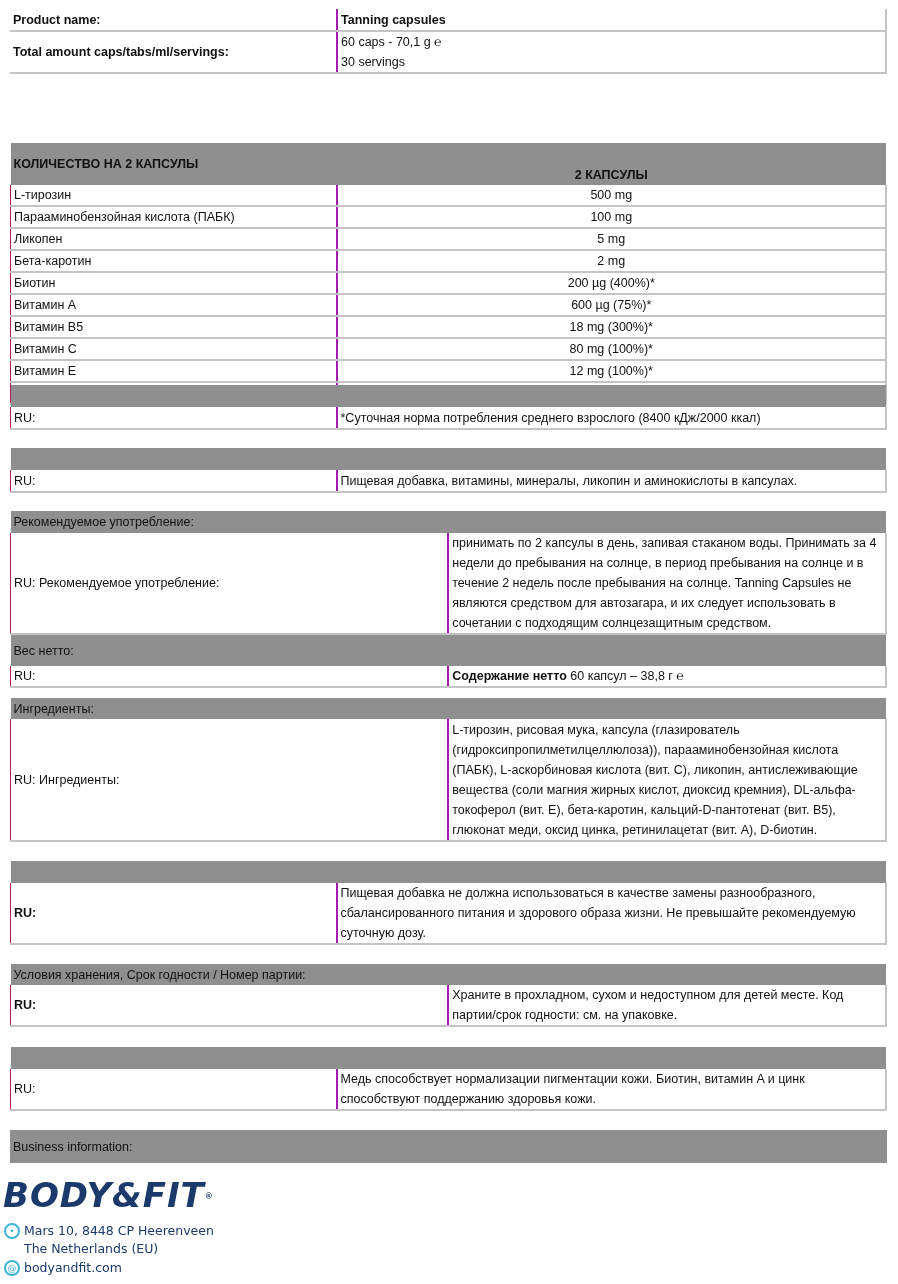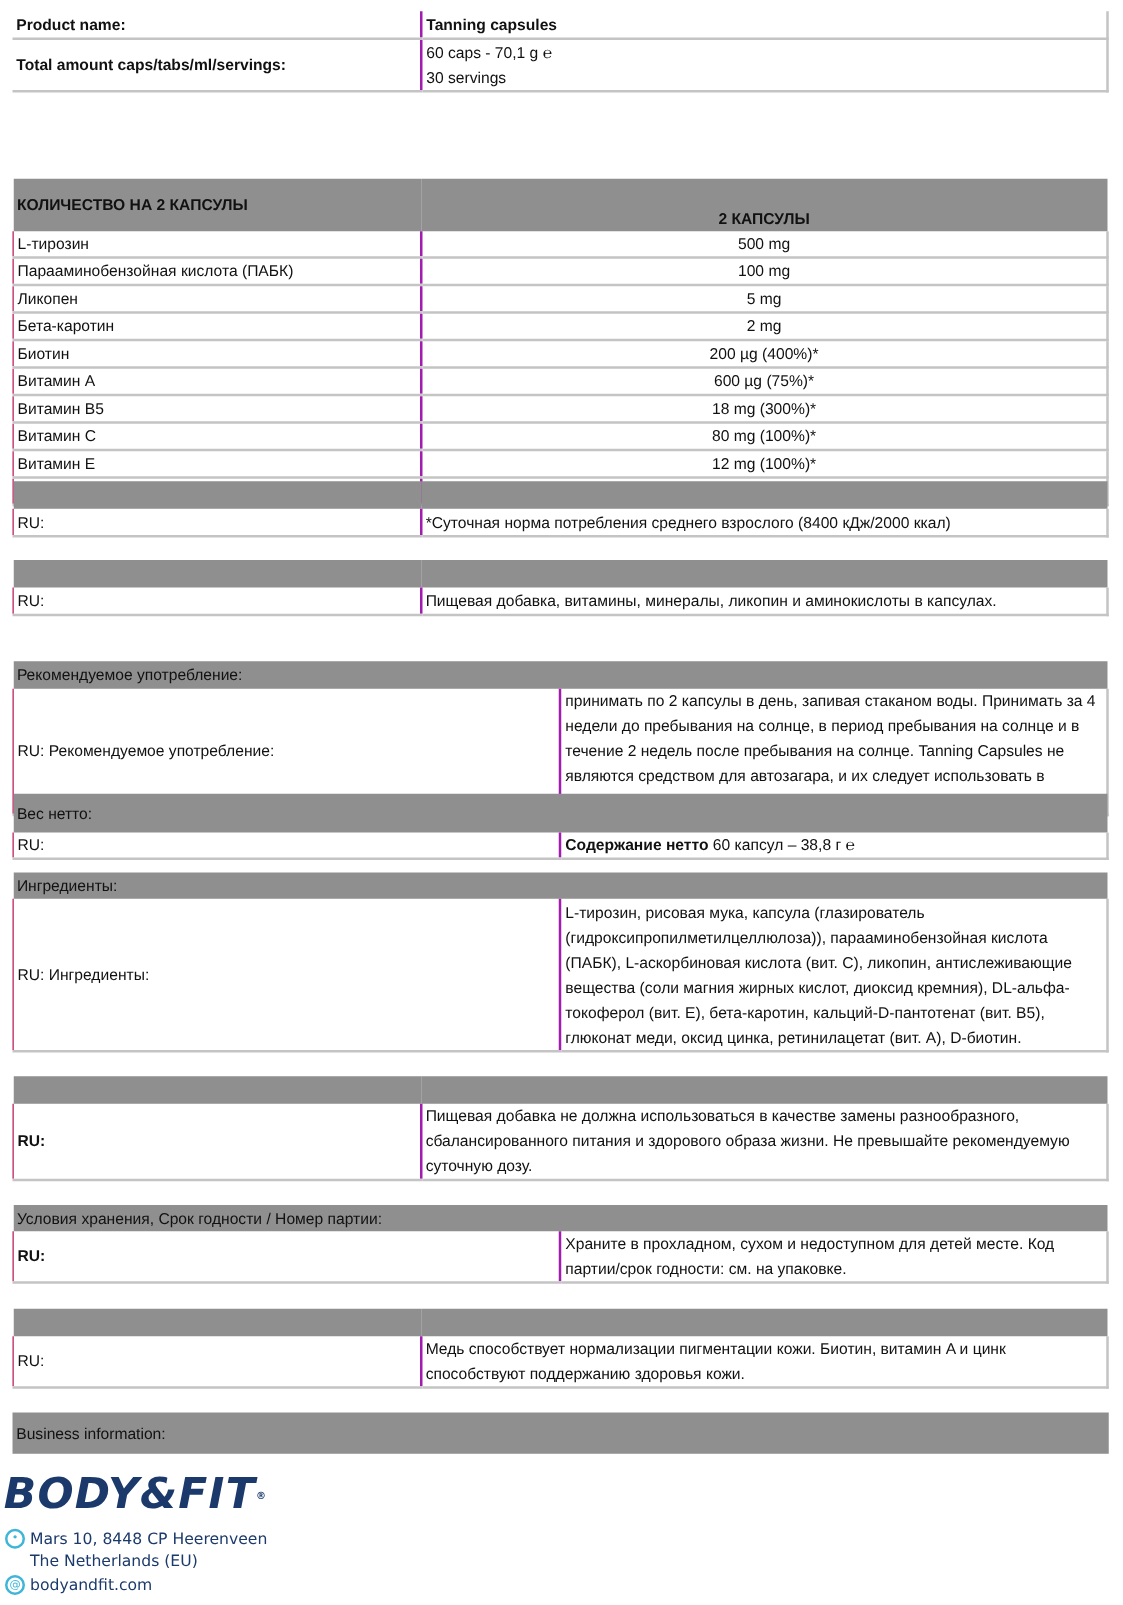--- a/index.html
+++ b/index.html
@@ -128,21 +128,21 @@
         <td class="c1"></td>
         <td></td>
       </tr>
   <tr style="height:22px;">
     <td class="c1">RU:</td>
     <td class="c2">Пищевая добавка, витамины, минералы, ликопин и аминокислоты в капсулах.</td>
   </tr>
 </tbody>
   </table>
 
-<table class="tbl" style="top:511px;margin-top:18px;">
+<table class="tbl" style="top:511px;">
   <tbody>
       <tr class="hdr" style="height:22px;">
         <td class="c1" colspan="2">Рекомендуемое употребление:</td>
       </tr>
   <tr style="height:82px;">
     <td class="c1">RU:  Рекомендуемое употребление:</td>
     <td class="c2 ml">принимать по 2 капсулы в день, запивая стаканом воды. Принимать за 4 недели до пребывания на солнце, в период пребывания на солнце и в течение 2 недель после пребывания на солнце. Tanning Capsules не являются средством для автозагара, и их следует использовать в сочетании с подходящим солнцезащитным средством.</td>
   </tr>
 </tbody>
   </table>

